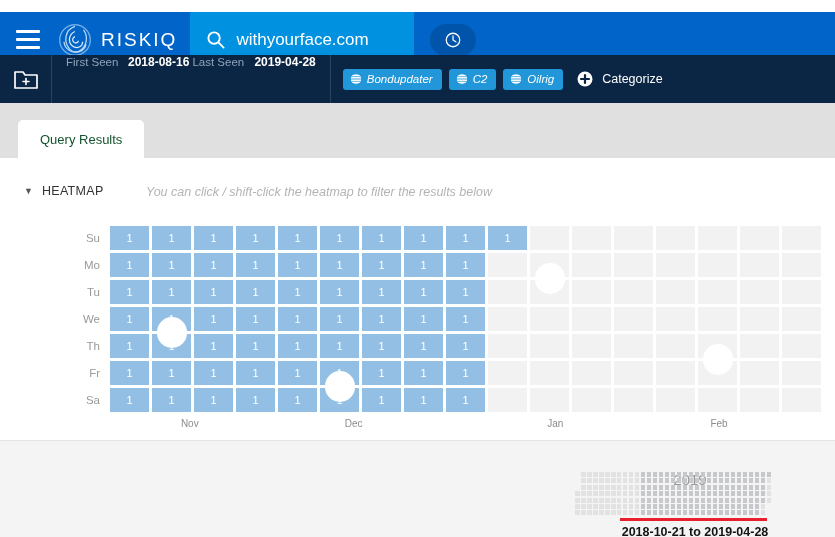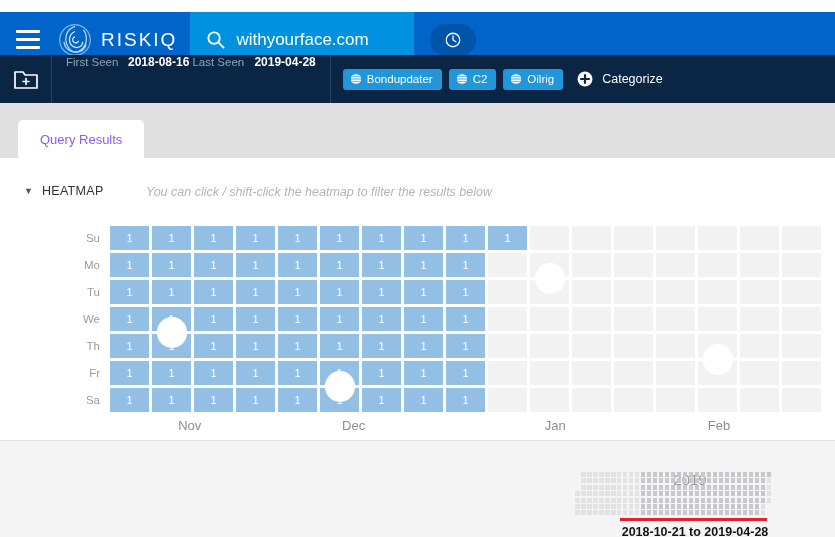--- a/index.html
+++ b/index.html
@@ -86,20 +86,21 @@
   }
   .meta-value {
     color: #ffffff; font-size: 12px; font-weight: bold;
   }
   .mg1 .meta-label { width: 62px; }
   .mg2 .meta-label { width: 66px; }
 
   .tags {
     display: flex; align-items: center; gap: 7px;
     padding-left: 12px;
+    font-style: italic;
   }
   .tag {
     height: 21px; background: #2196d9;
     border-radius: 3px;
     display: flex; align-items: center; gap: 5px;
     padding: 0 9px 0 7px;
     cursor: pointer;
   }
   .tag-icon { width: 12px; height: 12px; flex: 0 0 auto; }
   .tag-label { color: #ffffff; font-size: 11.5px; white-space: nowrap; }
@@ -117,21 +118,21 @@
     width: 835px; height: 55px;
     background: #e0e0e0;
     display: flex; align-items: flex-end;
     padding-left: 18px;
   }
   .tab {
     height: 38px; background: #ffffff;
     border-radius: 5px 5px 0 0;
     display: flex; align-items: center;
     padding: 0 22px;
-    font-size: 13px; color: #8b5cf6;
+    font-size: 13px; color: #14532d;
     cursor: pointer;
   }
 
   
   .panel {
     position: absolute; left: 0; top: 158px;
     width: 835px; height: 282px;
     background: #ffffff;
   }
   .panel-header {
@@ -191,21 +192,21 @@
     width: 30px; height: 15px;
     background: #ffffff;
     border-radius: 0 0 15px 15px;
   }
   .monthlabels {
     position: absolute; left: 110px; top: 192px;
     height: 18px;
   }
   .monthlabel {
     position: absolute; top: 0;
-    font-size: 13px; color: #8c8c8c;
+    font-size: 10px; color: #8c8c8c;
     transform: translateX(-50%);
     white-space: nowrap;
   }
 
   
   .footer {
     position: absolute; left: 0; top: 440px;
     width: 835px; height: 97px;
     background: #f4f4f4;
     border-top: 1px solid #e4e4e4;

